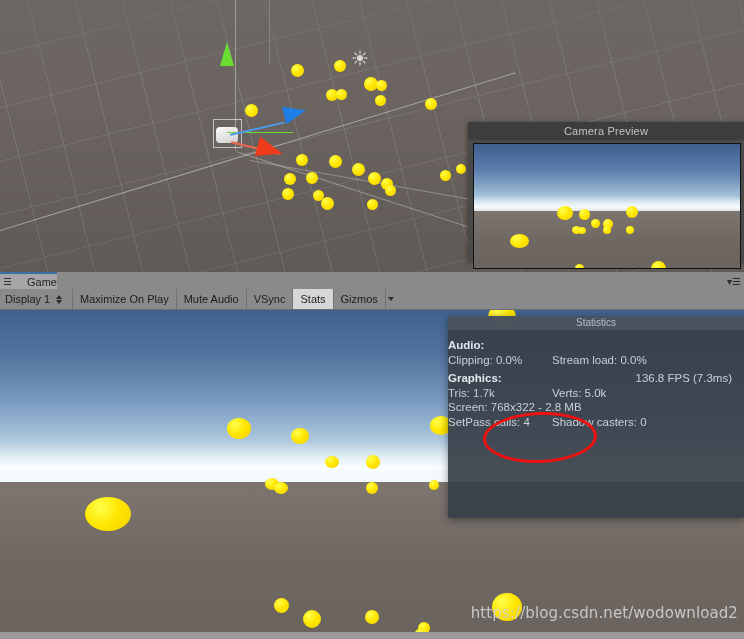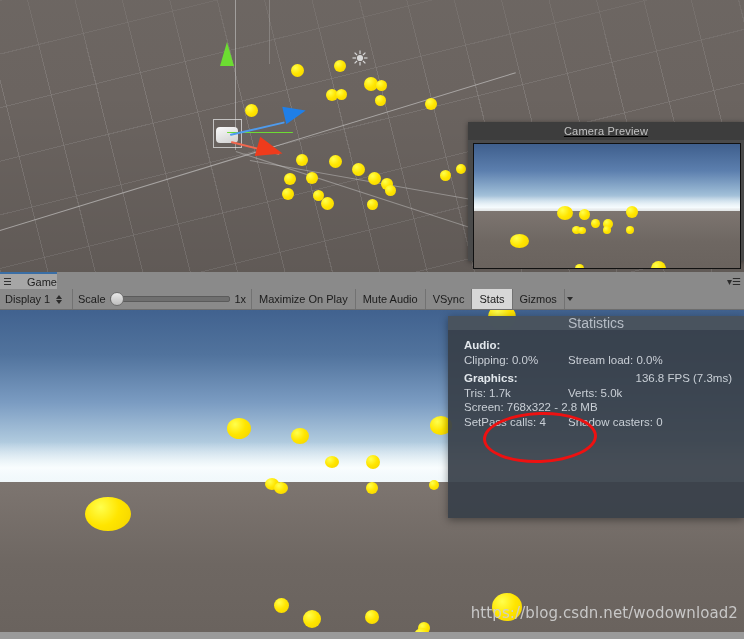--- a/index.html
+++ b/index.html
@@ -23,21 +23,21 @@
   .vline{position:absolute;width:1px;background:rgba(205,205,205,.55);}
   .sphere{position:absolute;border-radius:50%;background:radial-gradient(circle at 34% 30%, #ffff4d 0%, #ffe500 48%, #f2d200 100%);}
   .gizmo-arm{position:absolute;height:2px;transform-origin:0 50%;border-radius:1px;}
   .cam-icon{position:absolute;width:22px;height:16px;border-radius:4px;
     background:linear-gradient(160deg,#fafafa,#cfcfcf);}
   .cam-sel{position:absolute;border:1px solid rgba(225,225,225,.75);}
   .scene-pivot{position:absolute;width:16px;height:16px;}
 
   
   .cam-preview{position:absolute;left:468px;top:122px;width:276px;height:139px;
-    background:#4a4a4a;box-shadow:0 1px 5px rgba(0,0,0,.45);text-decoration:underline;}
+    background:#4a4a4a;box-shadow:0 1px 5px rgba(0,0,0,.45);}
   .cam-preview-title{height:18px;line-height:18px;text-align:center;color:#c2c2c2;font-size:11px;
     background:#3d3d3d;letter-spacing:.2px;}
   .cam-preview-body{position:absolute;left:5px;top:21px;width:266px;height:124px;
     border:1px solid #111;overflow:hidden;background:#6b6460;}
 
   
   .sky{position:absolute;left:0;right:0;top:0;}
   .ground{position:absolute;left:0;right:0;bottom:0;background:linear-gradient(180deg,#7d7570 0%,#6e6762 55%,#6a635e 100%);}
   .haze{position:absolute;left:0;right:0;}
 
@@ -71,23 +71,23 @@
   .game-view{position:absolute;left:0;top:310px;width:744px;height:322px;overflow:hidden;background:#6b6460;}
   .gv-footer{position:absolute;left:0;top:632px;width:744px;height:7px;background:#9a9a9a;}
 
   .watermark{position:absolute;right:6px;bottom:10px;color:#cfcfcf;font-size:15px;
     font-family:"DejaVu Sans",sans-serif;letter-spacing:.1px;opacity:.93;}
 
   
   .stats{position:absolute;left:448px;top:316px;width:296px;height:202px;
     background:rgba(56,64,73,.93);color:#c9cfd6;font-size:11.5px;
     box-shadow:0 2px 8px rgba(0,0,0,.4);}
-  .stats-title{height:14px;line-height:14px;text-align:center;color:#b6bdc6;font-size:14px;
+  .stats-title{height:14px;line-height:14px;text-align:center;color:#b6bdc6;font-size:10px;
     background:rgba(74,84,95,.95);}
-  .stats-body{padding:5px 0 0 16px;}
+  .stats-body{padding:5px 0 0 0;}
   .st-head{font-weight:bold;color:#e2e7ec;margin-top:4px;margin-bottom:2px;display:flex;}
   .st-head .rt{margin-left:auto;font-weight:normal;color:#c9cfd6;padding-right:12px;}
   .st-row{display:flex;line-height:14.5px;}
   .st-l{width:104px;flex:none;}
   .st-r{}
   .st-full{line-height:14.5px;}
   .b{font-weight:bold;color:#ffffff;}
   .ellipse{position:absolute;left:483px;top:412px;width:108px;height:45px;border:3px solid #ee1111;
     border-radius:50%;transform:rotate(-2deg);pointer-events:none;}
 </style>
@@ -192,27 +192,20 @@
       </span>
       <span class="gv-tab-label">Game</span>
     </div>
   </div>
 
   <div class="gv-toolbar">
     <div class="tb-cell" style="width:62px">
       <span>Display 1</span>
       <span class="updown"></span>
     </div>
-    <div class="tb-cell" style="width:168px">
-      <span>Scale</span>
-      <span class="slider-track">
-        <span class="slider-knob"></span>
-      </span>
-      <span style="margin-left:auto">1x</span>
-    </div>
     <div class="tb-btn">
       <span>Maximize On Play</span>
     </div>
     <div class="tb-btn">
       <span>Mute Audio</span>
     </div>
     <div class="tb-btn">
       <span>VSync</span>
     </div>
     <div class="tb-btn active">

